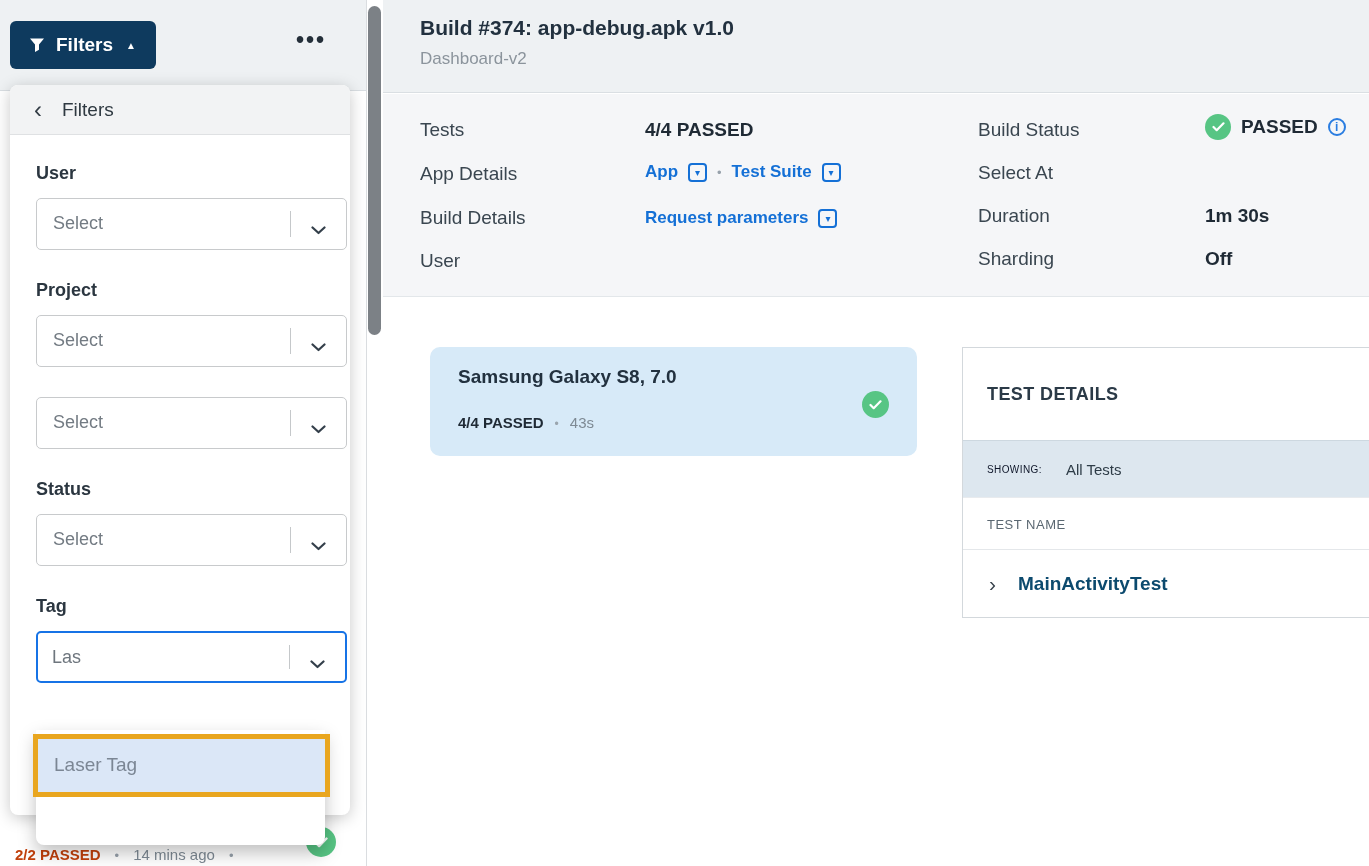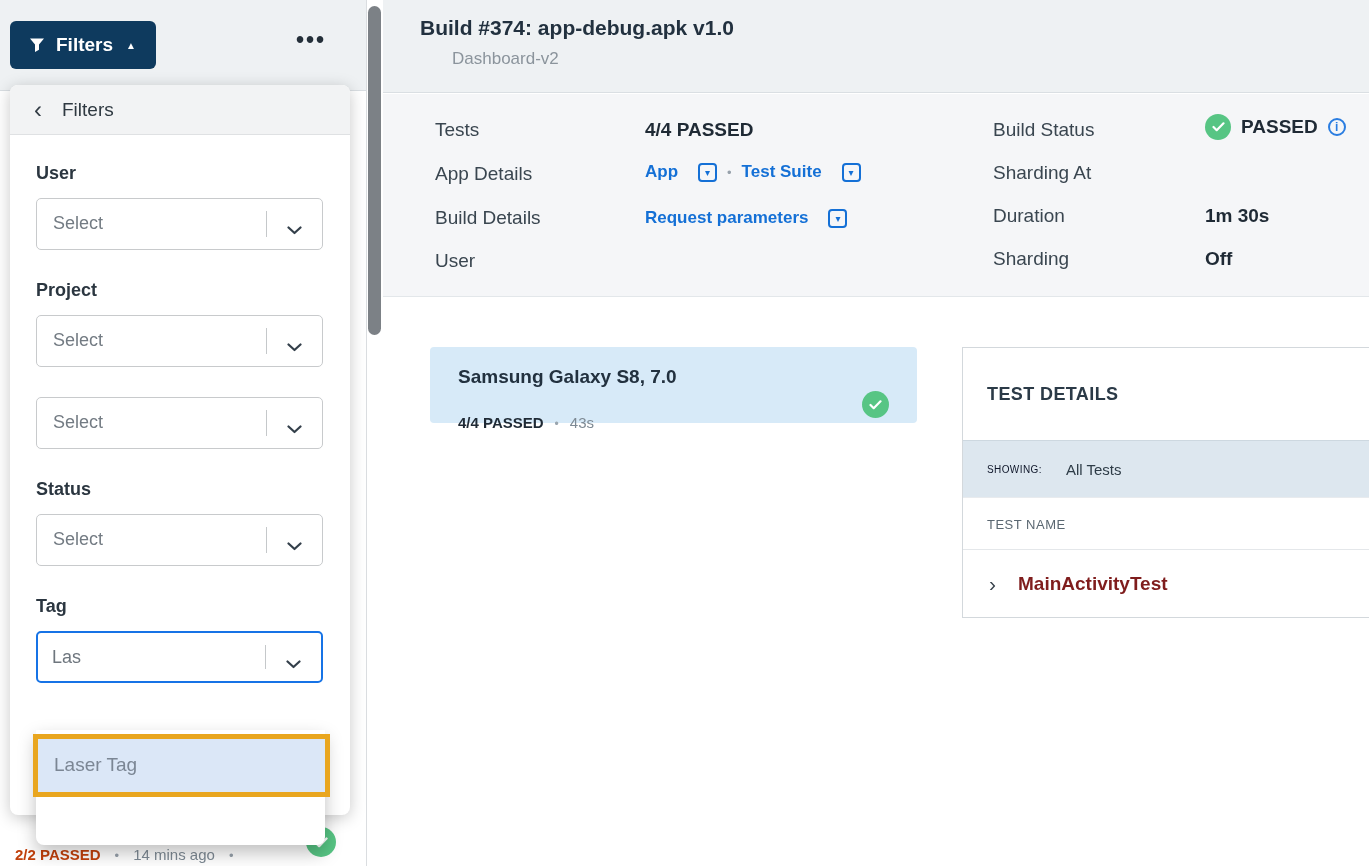--- a/index.html
+++ b/index.html
@@ -30,21 +30,21 @@
 
   
   .filter-panel { position:absolute; left:10px; top:85px; width:340px; height:730px;
     background:#fff; border-radius:8px; box-shadow:0 3px 16px rgba(0,0,0,0.22); z-index:10; }
   .panel-header { height:50px; background:#f2f3f4; border-bottom:1px solid #dfe1e3;
     border-radius:8px 8px 0 0; display:flex; align-items:center; padding-left:24px; }
   .panel-back { font-size:24px; color:#333c45; line-height:1; cursor:pointer; }
   .panel-title { font-size:19px; color:#2f3941; margin-left:20px; }
   .panel-body { padding:28px 26px 0 26px; }
   .field-label { font-size:18px; font-weight:bold; color:#2b3640; margin-bottom:14px; }
-  .select-box { position:relative; width:287px; height:52px; background:#fff;
+  .select-box { position:relative; width:311px; height:52px; background:#fff;
     border:1px solid #c8cacc; border-radius:5px; margin-bottom:30px; cursor:pointer; }
   .select-box.focused { border:2px solid #1673e6; }
   .select-placeholder { position:absolute; left:16px; top:14px; font-size:18px; color:#737b83; }
   .select-divider { position:absolute; right:55px; top:12px; bottom:12px; width:1px; background:#c5c8ca; }
   .select-chevron { position:absolute; right:20px; top:22px; }
   .tag-input { position:absolute; left:14px; top:0; width:210px; height:48px; border:none;
     outline:none; font-size:18px; color:#6e767e; background:transparent;
     font-family:"Liberation Sans","DejaVu Sans",sans-serif; }
 
   
@@ -56,62 +56,62 @@
     border:5px solid #e9a61f; z-index:15; pointer-events:none; }
 
   
   .scroll-thumb { position:absolute; left:368px; top:6px; width:13px; height:329px;
     background:#7c8186; border-radius:7px; z-index:4; }
 
   
   .main-header { position:absolute; left:383px; top:0; width:986px; height:93px;
     background:#eef1f3; border-bottom:1px solid #dadfe3; }
   .build-title { position:absolute; left:37px; top:16px; font-size:21px; font-weight:bold; color:#22313f; }
-  .build-subtitle { position:absolute; left:37px; top:49px; font-size:17px; color:#8b949c;margin-left:32px; }
+  .build-subtitle { position:absolute; left:37px; top:49px; font-size:17px; color:#8b949c; }
 
   .summary-band { position:absolute; left:383px; top:94px; width:986px; height:203px;
     background:#f5f6f8; border-bottom:1px solid #e3e7ea; }
   .srow { position:absolute; font-size:19px; white-space:nowrap; }
-  .slabel { color:#3a4650;margin-left:15px; }
+  .slabel { color:#3a4650; }
   .svalue { font-weight:bold; color:#1f2a35; }
   .link { color:#1470d6; font-weight:bold; font-size:17px; text-decoration:none; cursor:pointer;
-    display:inline-flex; align-items:center; gap:20px; }
+    display:inline-flex; align-items:center; gap:10px; }
   .caret-box { display:inline-flex; width:19px; height:19px; border:2px solid #1470d6;
     border-radius:4px; align-items:center; justify-content:center; font-size:10px; color:#1470d6; }
   .linkdot { color:#97a1ab; font-size:13px; margin:0 10px; }
   .status-wrap { display:flex; align-items:center; gap:10px; }
   .check-circle { width:26px; height:26px; border-radius:50%; background:#57c584;
     display:flex; align-items:center; justify-content:center; }
   .info-icon { width:18px; height:18px; border:2px solid #2a7de1; border-radius:50%;
     color:#2a7de1; font-size:12px; font-weight:bold; display:flex; align-items:center;
     justify-content:center; cursor:pointer; }
 
-  .device-card { position:absolute; left:430px; top:347px; width:487px; height:76px;
-    background:#d7eaf8; border-radius:4px; cursor:pointer; z-index:1; }
+  .device-card { position:absolute; left:430px; top:347px; width:487px; height:109px;
+    background:#d7eaf8; border-radius:10px; cursor:pointer; z-index:1; }
   .device-title { position:absolute; left:28px; top:19px; font-size:19px; font-weight:bold; color:#22313f; }
   .device-sub { position:absolute; left:28px; top:67px; display:flex; align-items:baseline; font-size:15px; }
   .device-sub .passed { font-weight:bold; color:#1f2a35; }
   .device-sub .dot { color:#9aa5ae; font-size:12px; margin:0 11px; }
   .device-sub .dur { color:#7e8a94; }
   .device-status { position:absolute; left:432px; top:44px; width:27px; height:27px;
     border-radius:50%; background:#57c584; display:flex; align-items:center; justify-content:center; }
 
   .test-panel { position:absolute; left:962px; top:347px; width:430px;
     background:#fff; border:1px solid #d3d8dc; }
   .tp-header { height:92px; line-height:92px; padding-left:24px; font-size:18px;
     font-weight:bold; color:#2b3a47; letter-spacing:0.4px; }
   .tp-showing { height:57px; background:#dde7ef; border-top:1px solid #cdd8e0;
     display:flex; align-items:center; padding-left:24px; }
   .tp-showing .sh-label { font-size:10px; color:#0f172a; letter-spacing:0.4px; }
   .tp-showing .sh-value { font-size:15px; color:#2e3c47; margin-left:24px; }
   .tp-colheader { height:53px; line-height:53px; padding-left:24px; font-size:13px;
     color:#5a6771; letter-spacing:0.5px; border-top:1px solid #e8ebee; border-bottom:1px solid #e4e7ea; background:#fff; }
   .tp-row { height:67px; display:flex; align-items:center; background:#fff; cursor:pointer; }
   .tp-row .chev { font-size:21px; color:#39434d; margin-left:26px; }
-  .tp-row .name { font-size:19px; font-weight:bold; color:#7f1d1d; margin-left:22px; }
+  .tp-row .name { font-size:19px; font-weight:bold; color:#0c4a6e; margin-left:22px; }
 </style>
 </head>
 <body>
 
 <div id="page">
 
   <div class="sidebar-topband">
     <div class="filters-btn">
       <span style="display:flex;">
         <svg width="16" height="16" viewBox="0 0 16 16">
@@ -246,21 +246,21 @@
     <div class="srow status-wrap" style="left:822px; top:20px;">
       <span class="check-circle">
         <svg width="13" height="10" viewBox="0 0 13 10">
             <path d="M1.5 5l3.2 3.2L11.5 1.3" stroke="#fff" stroke-width="2.2" fill="none" stroke-linecap="round" stroke-linejoin="round"></path>
           </svg>
       </span>
       <span class="svalue">PASSED</span>
       <span class="info-icon">i</span>
     </div>
 
-    <div class="srow slabel" style="left:595px; top:68px;">Sharding At</div>
+    <div class="srow slabel" style="left:595px; top:68px;">Select At</div>
     <div class="srow svalue" style="left:822px; top:68px;"></div>
 
     <div class="srow slabel" style="left:595px; top:111px;">Duration</div>
     <div class="srow svalue" style="left:822px; top:111px;">1m 30s</div>
 
     <div class="srow slabel" style="left:595px; top:154px;">Sharding</div>
     <div class="srow svalue" style="left:822px; top:154px;">Off</div>
   </div>
 
   <div class="device-card">

